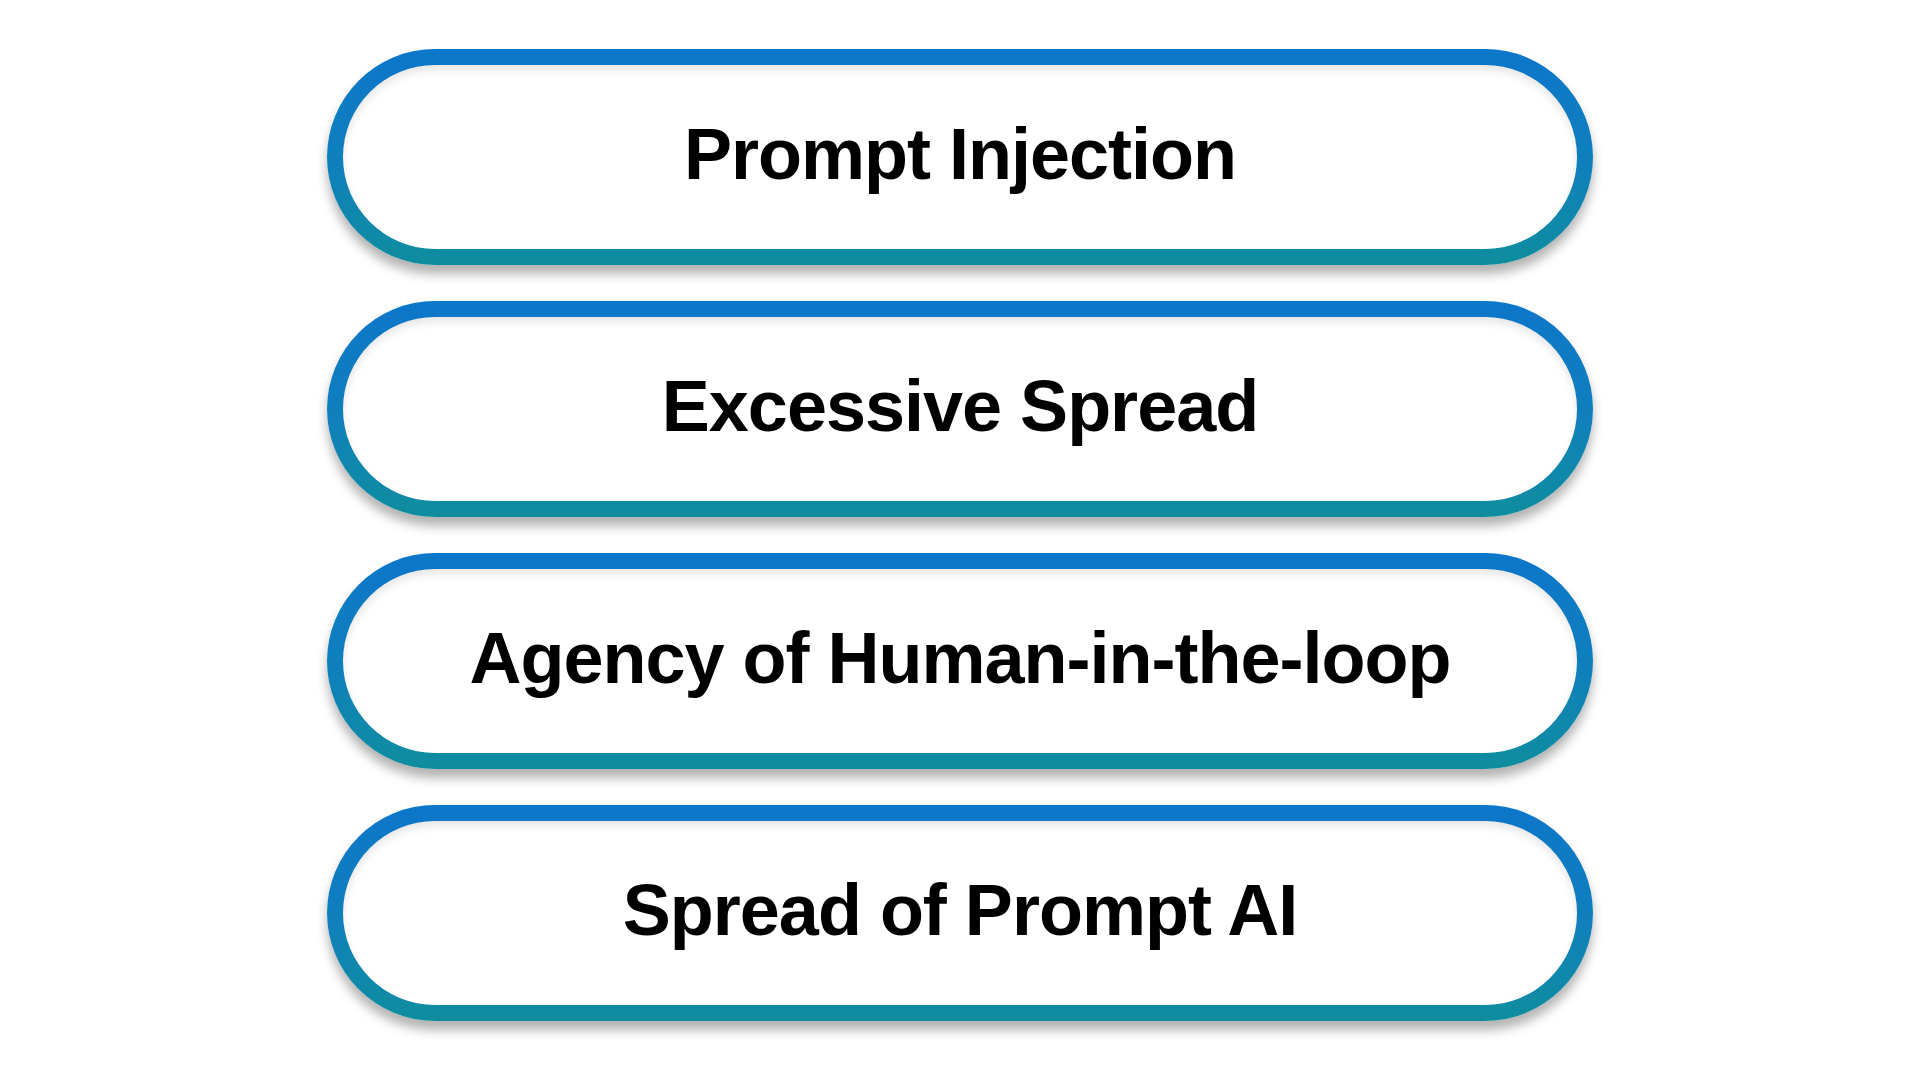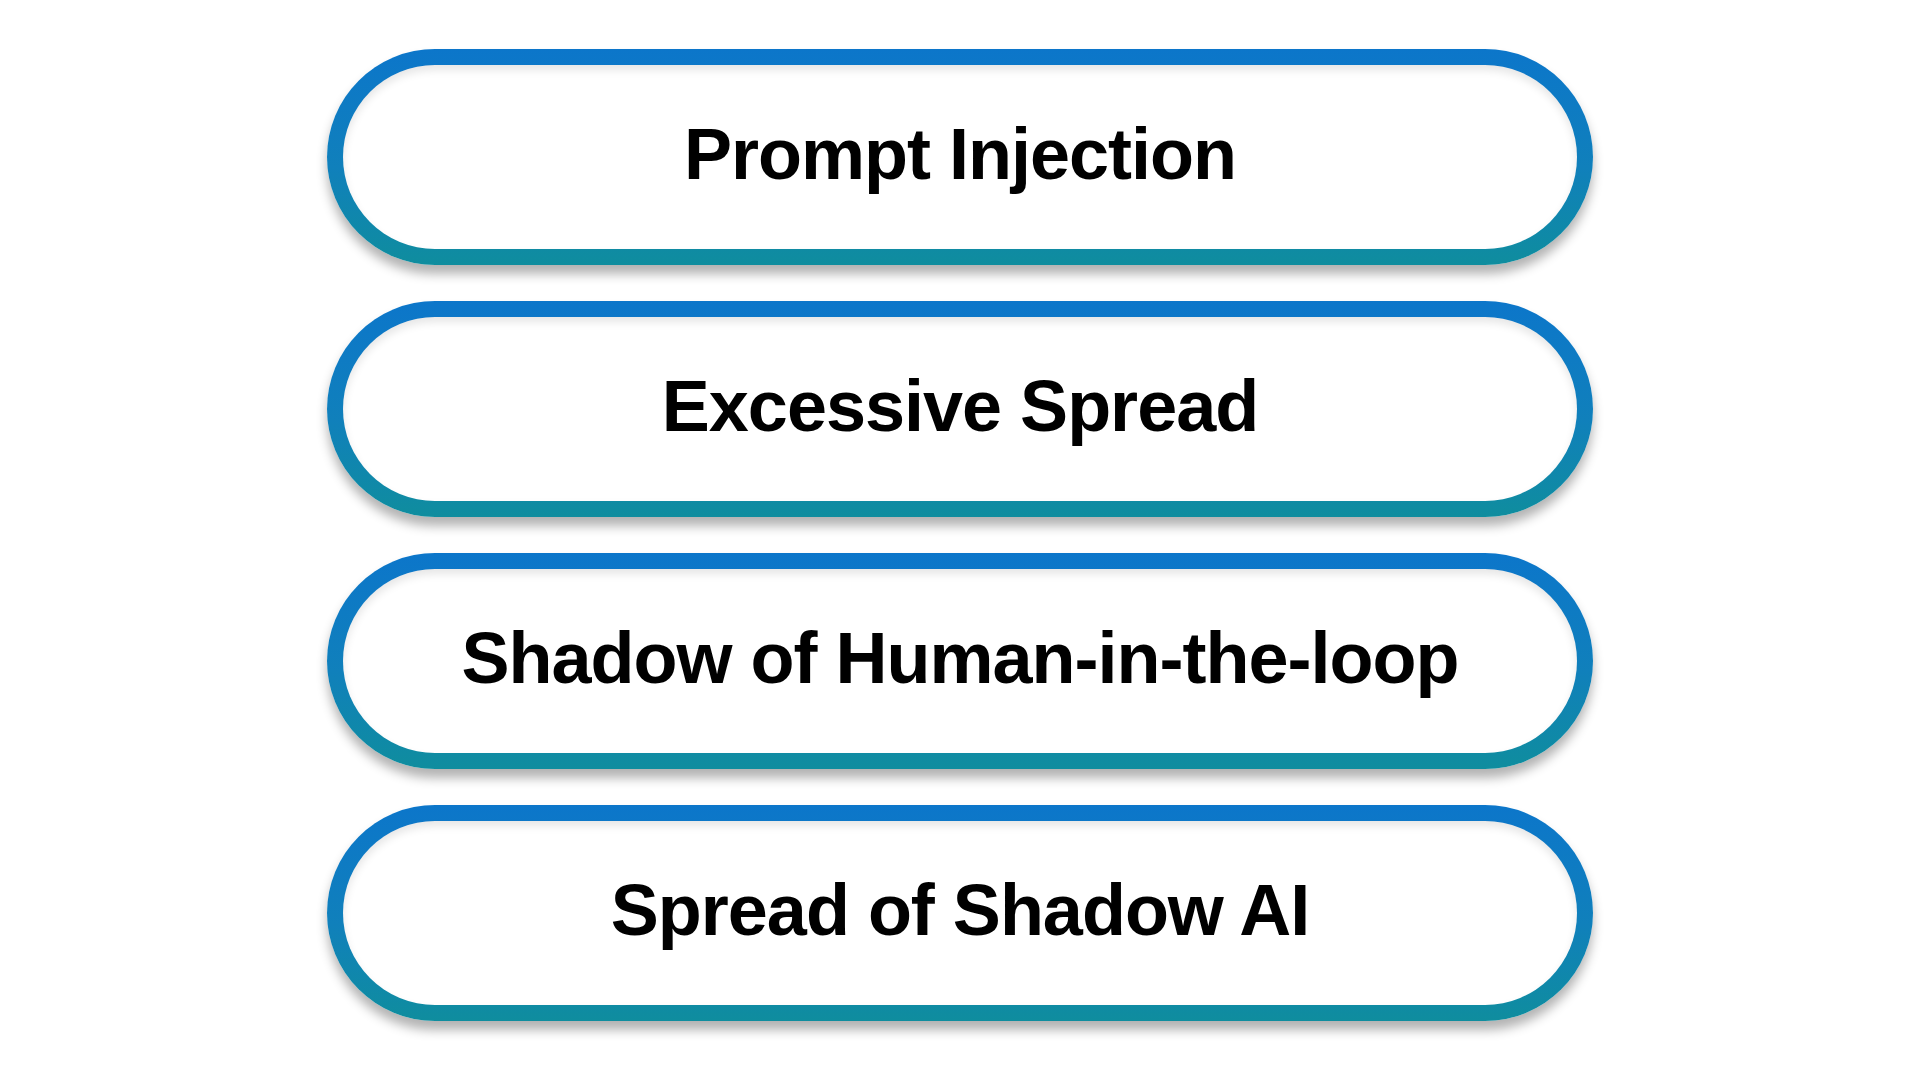--- a/index.html
+++ b/index.html
@@ -72,23 +72,23 @@
   </div>
 
   <div class="pill">
     <div class="pill-body">
       <span class="pill-label">Excessive Spread</span>
     </div>
   </div>
 
   <div class="pill">
     <div class="pill-body">
-      <span class="pill-label">Shadow of Human-in-the-loop</span>
+      <span class="pill-label">Agency of Human-in-the-loop</span>
     </div>
   </div>
 
   <div class="pill">
     <div class="pill-body">
-      <span class="pill-label">Spread of Shadow AI</span>
+      <span class="pill-label">Spread of Prompt AI</span>
     </div>
   </div>
 
 </div>
 
 </body></html>

